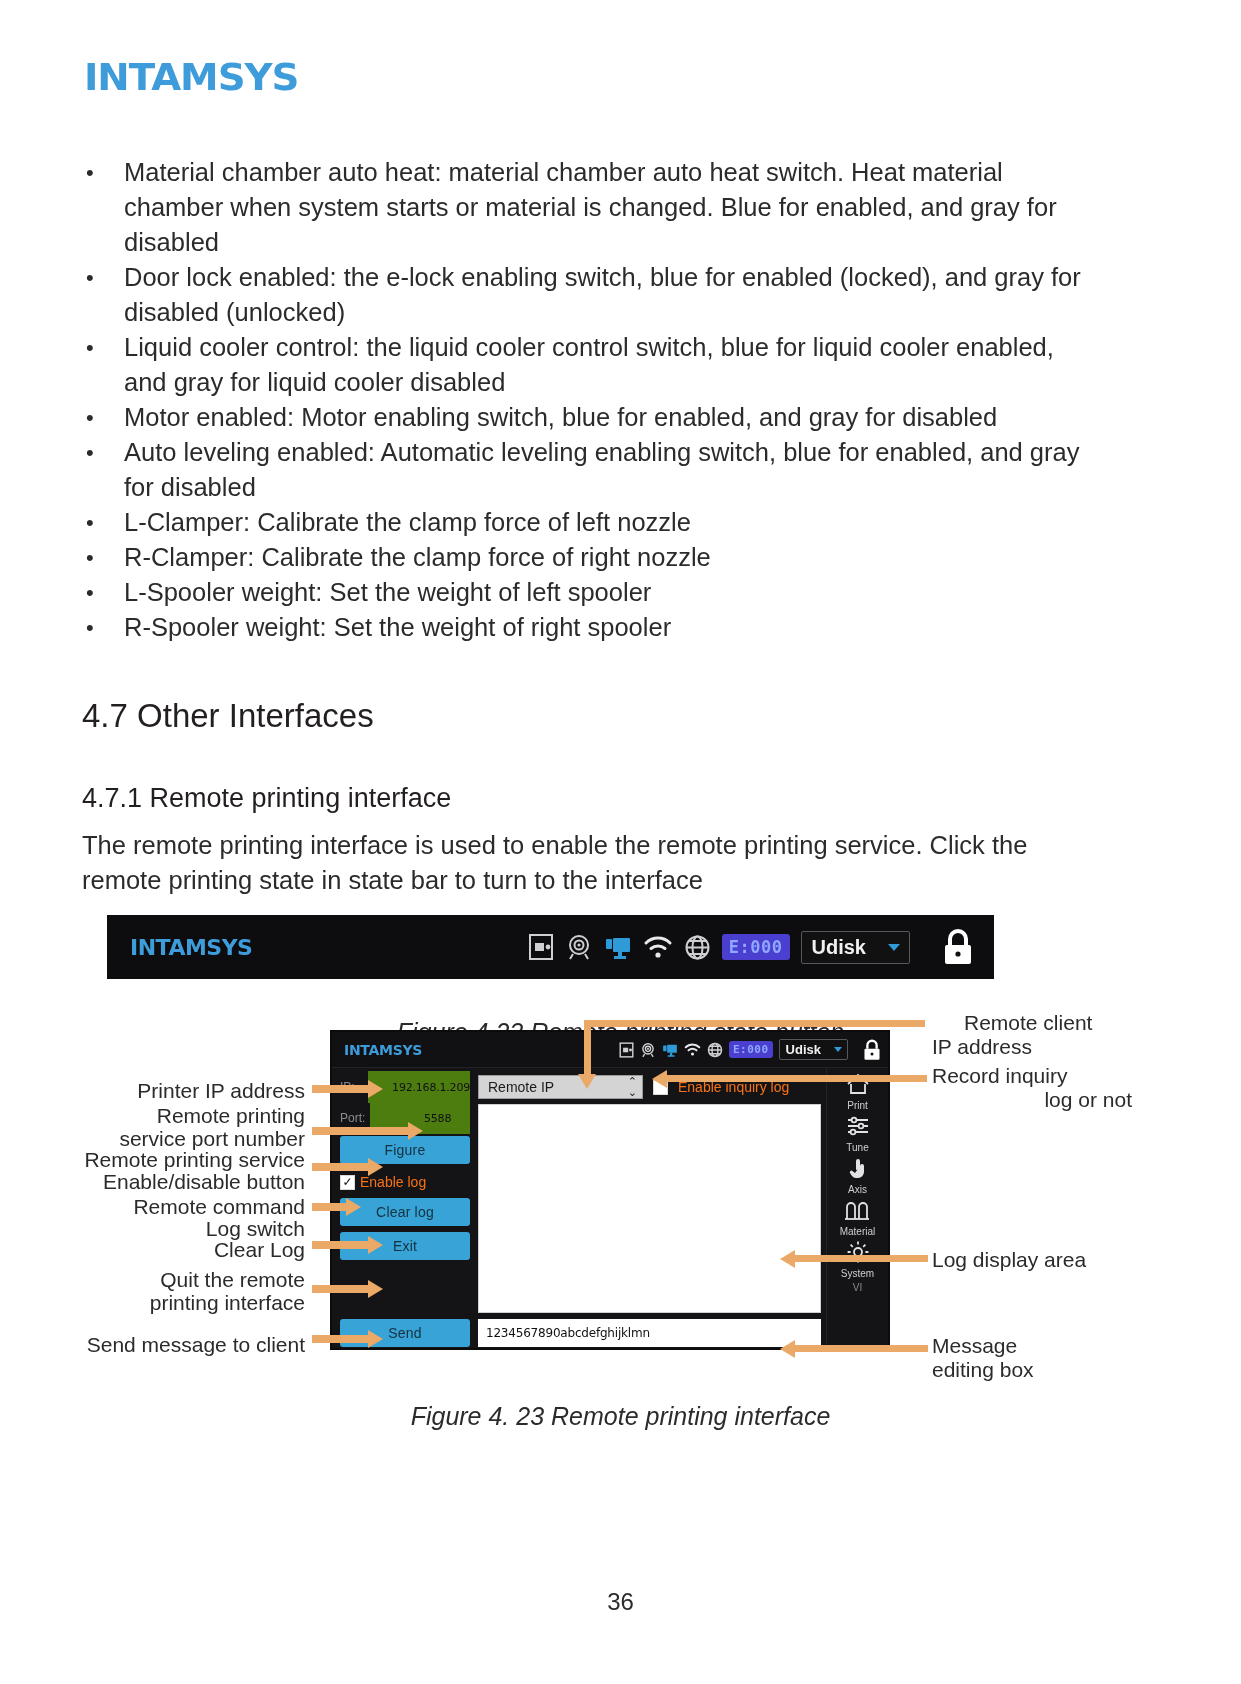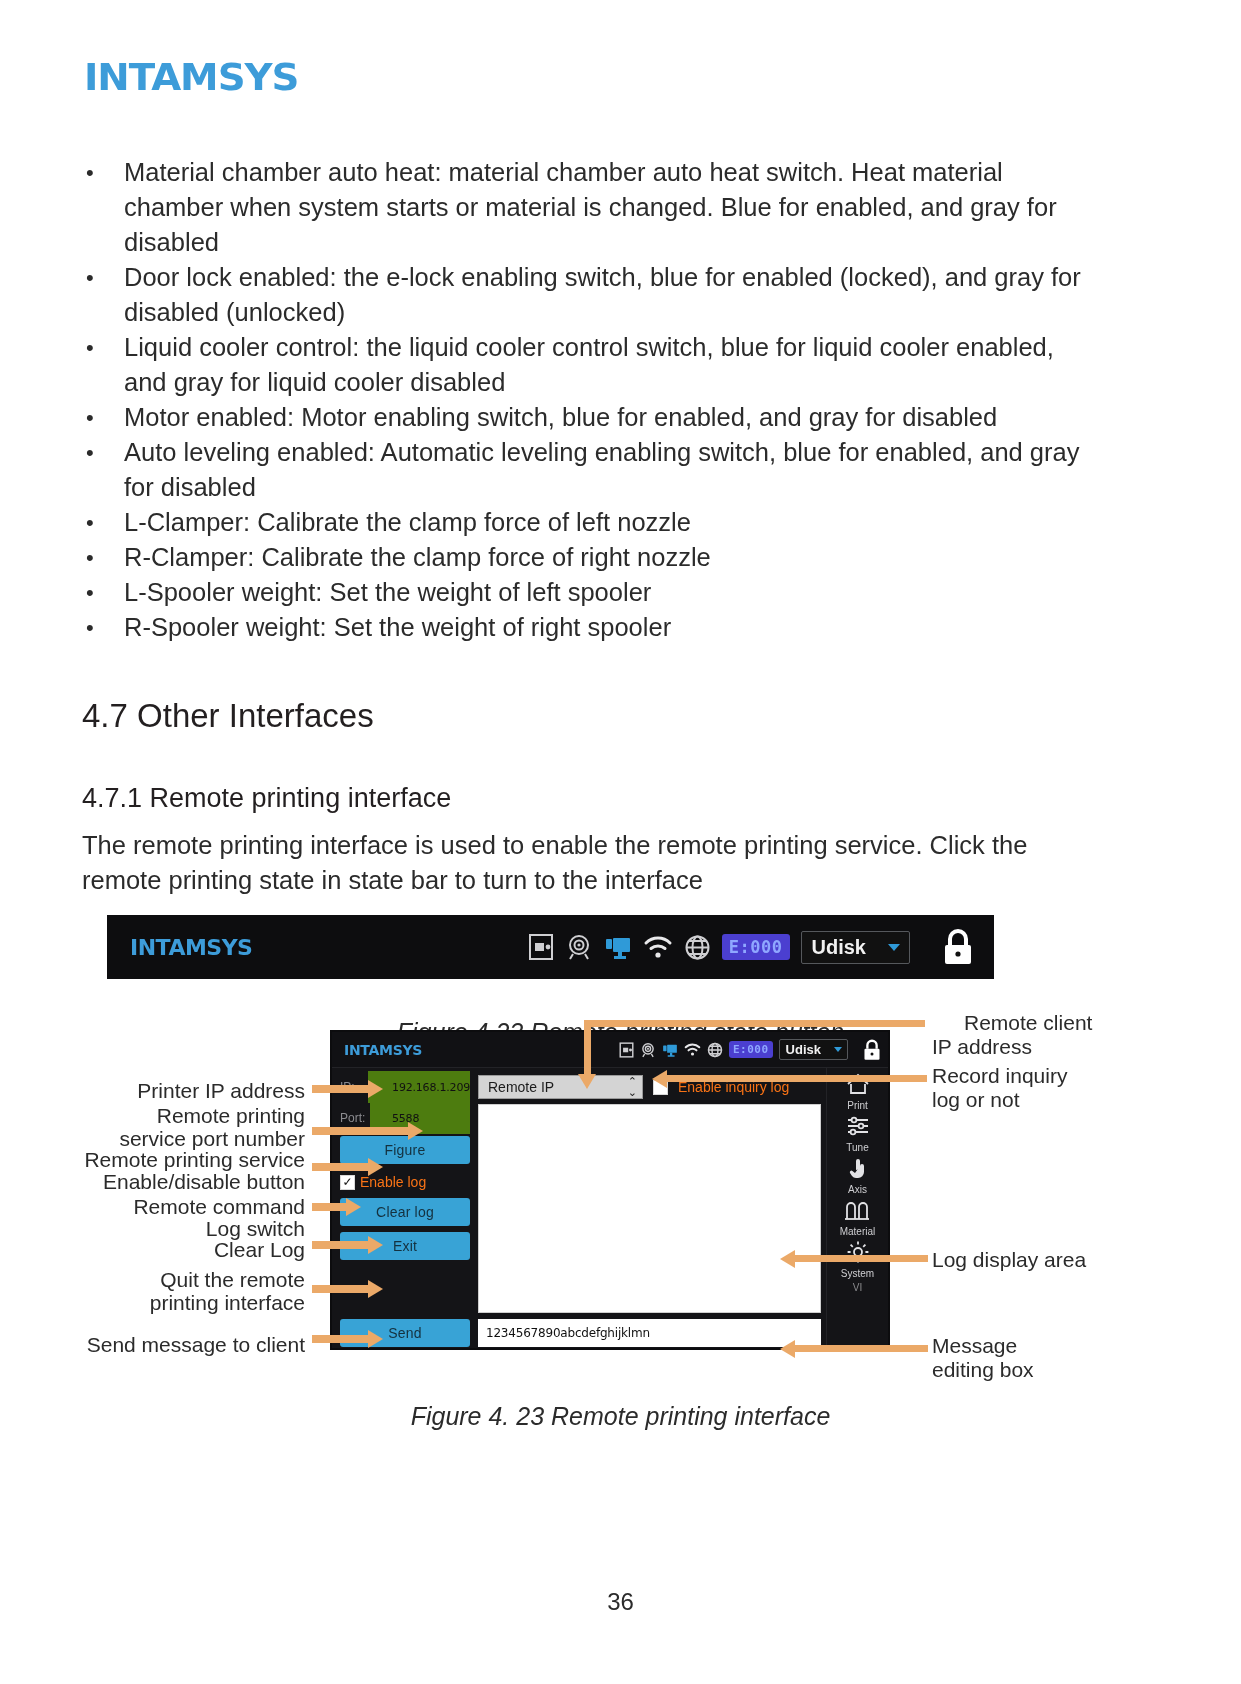--- a/index.html
+++ b/index.html
@@ -336,21 +336,21 @@
     <div class="ui-main">
       <div class="ui-cols">
 
         <div class="ui-left">
           <div class="fld-row">
             <span class="fld-lbl">IP:</span>
             <span class="fld-box">192.168.1.209</span>
           </div>
           <div class="fld-row">
             <span class="fld-lbl">Port:</span>
-            <span class="fld-box" style="padding-left:22px">5588</span>
+            <span class="fld-box" style="padding-left:54px">5588</span>
           </div>
           <div class="btn-blue">Figure</div>
           <div class="chk-row">
             <span class="chk">✓</span>
             <span class="chk-lbl">Enable log</span>
           </div>
           <div class="btn-blue">Clear log</div>
           <div class="btn-blue">Exit</div>
         </div>
 
@@ -446,21 +446,21 @@
 
 <div class="callout right-al" style="left:95px; top:1267px; width:210px;">Quit the remote</div>
 <div class="callout right-al" style="left:95px; top:1290px; width:210px;">printing interface</div>
 
 <div class="callout right-al" style="left:80px; top:1332px; width:225px;">Send message to client</div>
 
 <div class="callout" style="left:932px; top:1010px; width:200px;margin-left:32px;">Remote client</div>
 <div class="callout" style="left:932px; top:1034px; width:200px;">IP address</div>
 
 <div class="callout" style="left:932px; top:1063px; width:200px;">Record inquiry</div>
-<div class="callout" style="left:932px; top:1087px; width:200px;">log or not</div>
+<div class="callout" style="left:932px; top:1087px; width:200px;text-align:right;">log or not</div>
 
 <div class="callout" style="left:932px; top:1247px; width:210px;">Log display area</div>
 
 <div class="callout" style="left:932px; top:1333px; width:200px;">Message</div>
 <div class="callout" style="left:932px; top:1357px; width:200px;">editing box</div>
 
 <div class="arrow" style="left:312px; top:1080px; width:72px; height:18px;">
   <div class="shaft" style="left:0; top:5px; width:58px; height:8px;"></div>
   <div class="head right" style="left:56px; top:0;"></div>
 </div>

